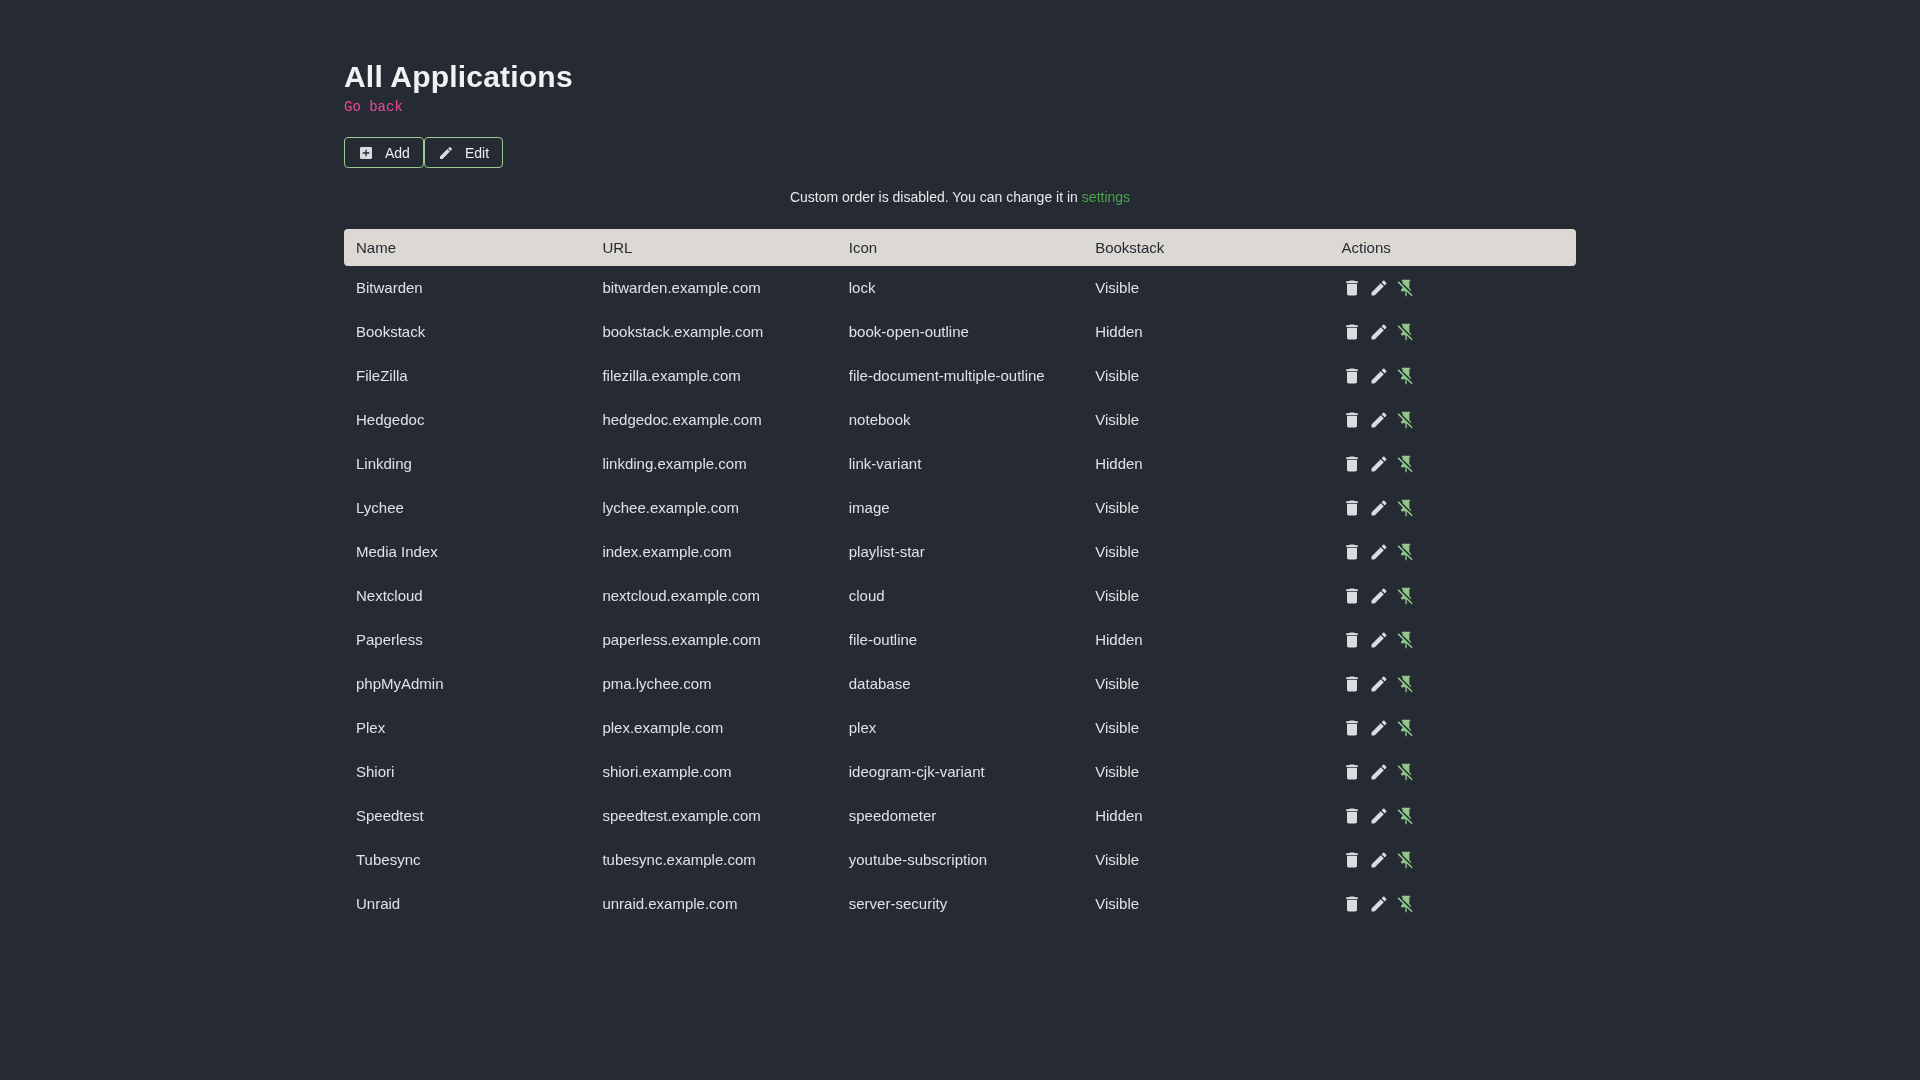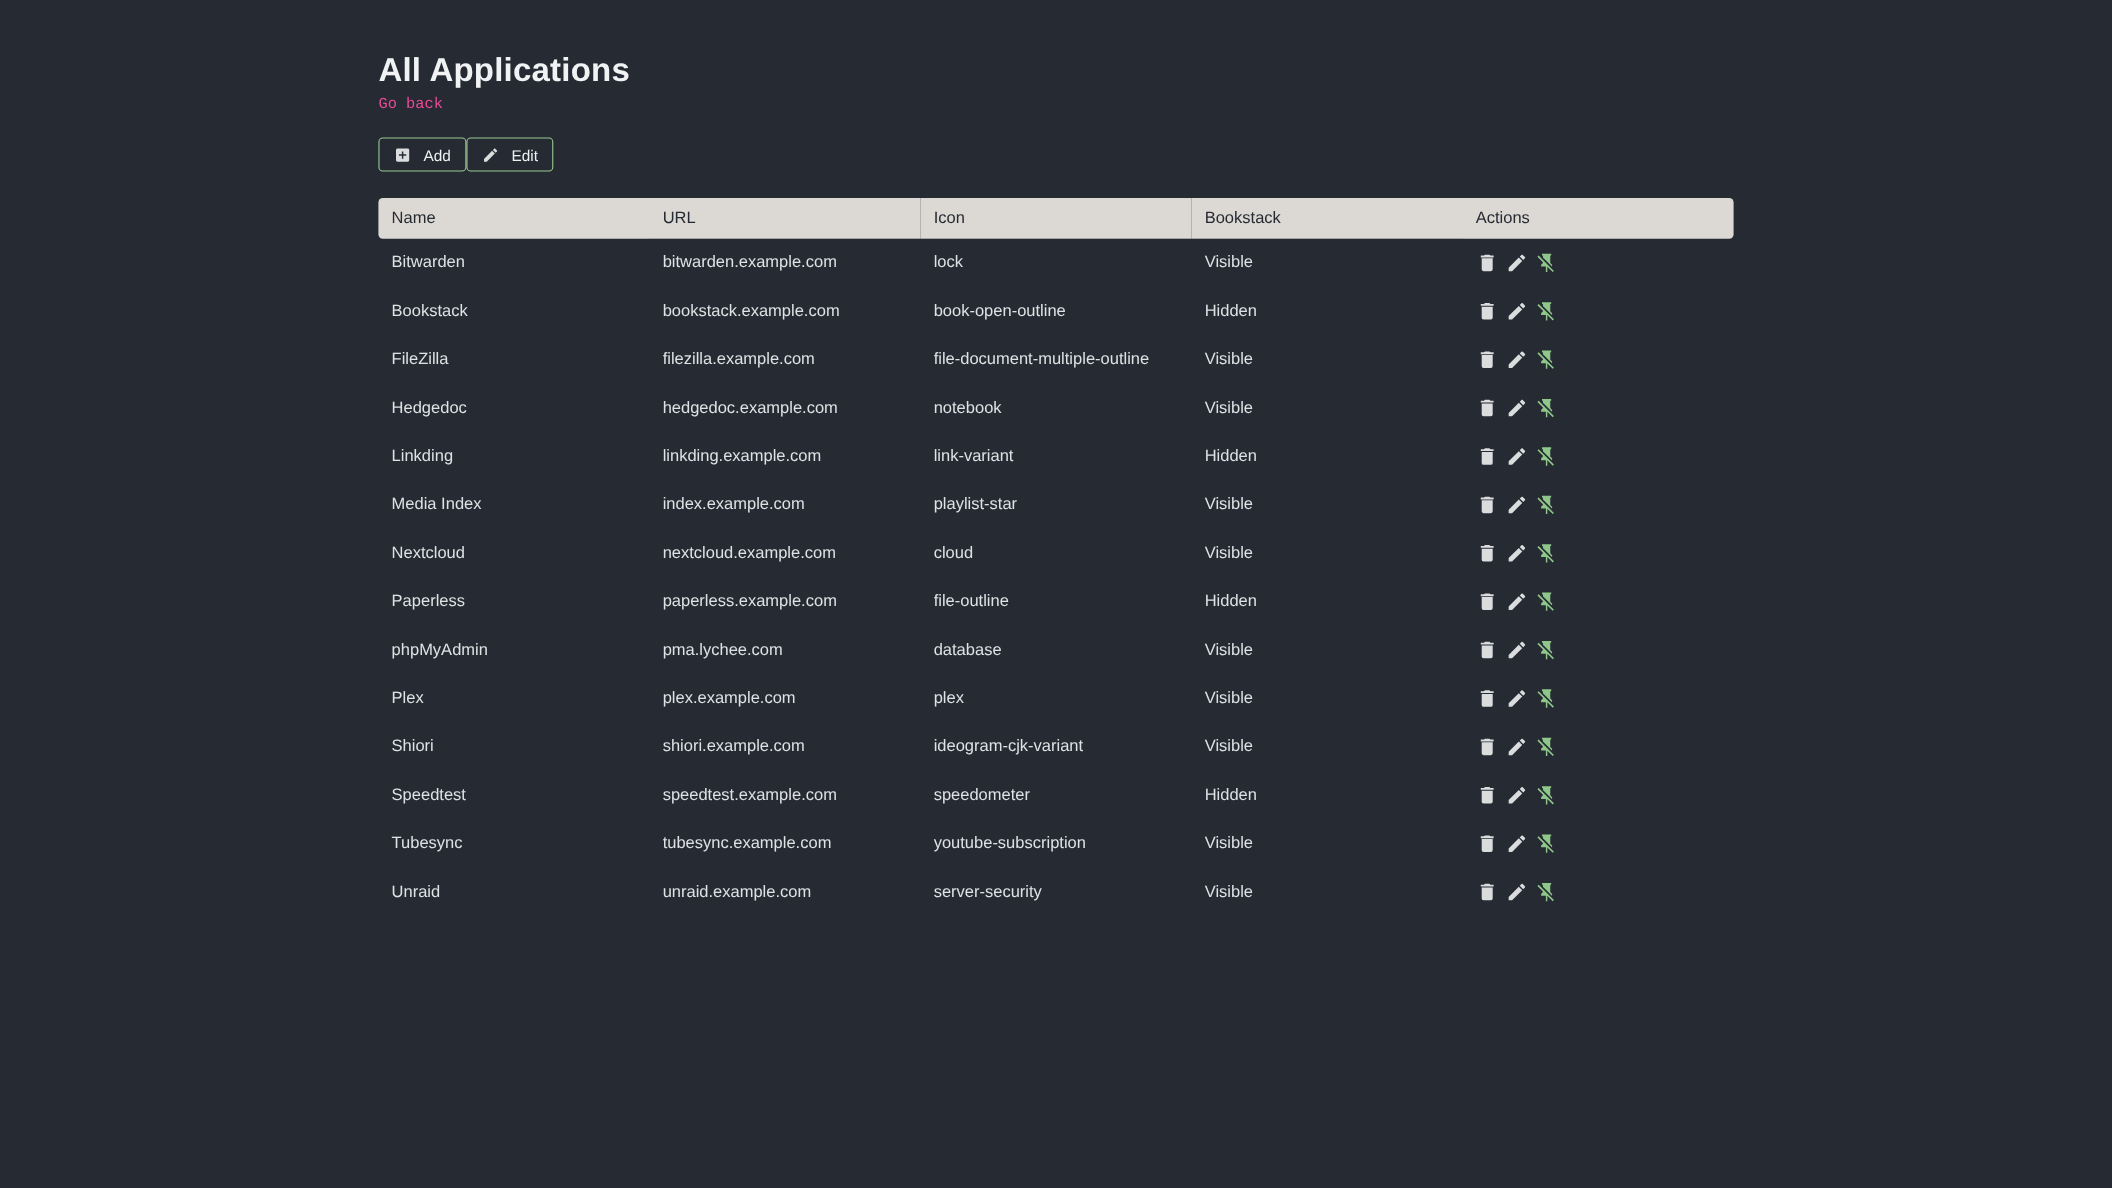--- a/index.html
+++ b/index.html
@@ -5,21 +5,21 @@
   * { margin: 0; padding: 0; box-sizing: border-box; }
   html, body {
     width: 1920px; height: 1080px;
     background: #262b33;
     font-family: "Liberation Sans", "DejaVu Sans", sans-serif;
     color: #e0e2e5;
     overflow: hidden;
   }
   .container {
     width: 1232px;
-    margin: 0 auto;
+    margin: 12px auto;
     padding-top: 48px;
   }
   h1.page-title {
     font-size: 30px;
     font-weight: 700;
     color: #f1f2f3;
     letter-spacing: 0.2px;
   }
   .go-back {
     display: inline-block;
@@ -117,20 +117,23 @@
     <button class="btn">
       <span class="action">
         <svg width="16" height="16" viewBox="0 0 24 24" class="icon-light">
             <path d="M20.71,7.04C21.1,6.65 21.1,6 20.71,5.63L18.37,3.29C18,2.9 17.35,2.9 16.96,3.29L15.12,5.12L18.87,8.87M3,17.25V21H6.75L17.81,9.93L14.06,6.18L3,17.25Z"></path>
           </svg>
       </span>
       <span>Edit</span>
     </button>
   </div>
 
+  <p class="notice">
+    <span>Custom order is disabled. You can change it in</span><a class="settings-link">settings</a>
+  </p>
 
   <table class="apps">
     <colgroup>
         <col>
         <col>
         <col>
         <col>
         <col>
       </colgroup>
     <thead>
@@ -256,20 +259,43 @@
               </svg>
       </span>
       <span class="action">
         <svg width="20" height="20" viewBox="0 0 24 24" class="icon-green">
                 <path d="M2,5.27L3.28,4L20,20.72L18.73,22L12.8,16.07V22H11.2V16H6V14L8,12V11.27L2,5.27M16,12L18,14V16H17.82L8,6.18V4H7V2H17V4H16V12Z"></path>
               </svg>
       </span>
     </td>
   </tr>
 
+  <tr>
+    <td>Lychee</td>
+    <td>lychee.example.com</td>
+    <td>image</td>
+    <td>Visible</td>
+    <td class="actions-cell">
+      <span class="action">
+        <svg width="20" height="20" viewBox="0 0 24 24" class="icon-light">
+                <path d="M19,4H15.5L14.5,3H9.5L8.5,4H5V6H19M6,19A2,2 0 0,0 8,21H16A2,2 0 0,0 18,19V7H6V19Z"></path>
+              </svg>
+      </span>
+      <span class="action">
+        <svg width="20" height="20" viewBox="0 0 24 24" class="icon-light">
+                <path d="M20.71,7.04C21.1,6.65 21.1,6 20.71,5.63L18.37,3.29C18,2.9 17.35,2.9 16.96,3.29L15.12,5.12L18.87,8.87M3,17.25V21H6.75L17.81,9.93L14.06,6.18L3,17.25Z"></path>
+              </svg>
+      </span>
+      <span class="action">
+        <svg width="20" height="20" viewBox="0 0 24 24" class="icon-green">
+                <path d="M2,5.27L3.28,4L20,20.72L18.73,22L12.8,16.07V22H11.2V16H6V14L8,12V11.27L2,5.27M16,12L18,14V16H17.82L8,6.18V4H7V2H17V4H16V12Z"></path>
+              </svg>
+      </span>
+    </td>
+  </tr>
 
   <tr>
     <td>Media Index</td>
     <td>index.example.com</td>
     <td>playlist-star</td>
     <td>Visible</td>
     <td class="actions-cell">
       <span class="action">
         <svg width="20" height="20" viewBox="0 0 24 24" class="icon-light">
                 <path d="M19,4H15.5L14.5,3H9.5L8.5,4H5V6H19M6,19A2,2 0 0,0 8,21H16A2,2 0 0,0 18,19V7H6V19Z"></path>

